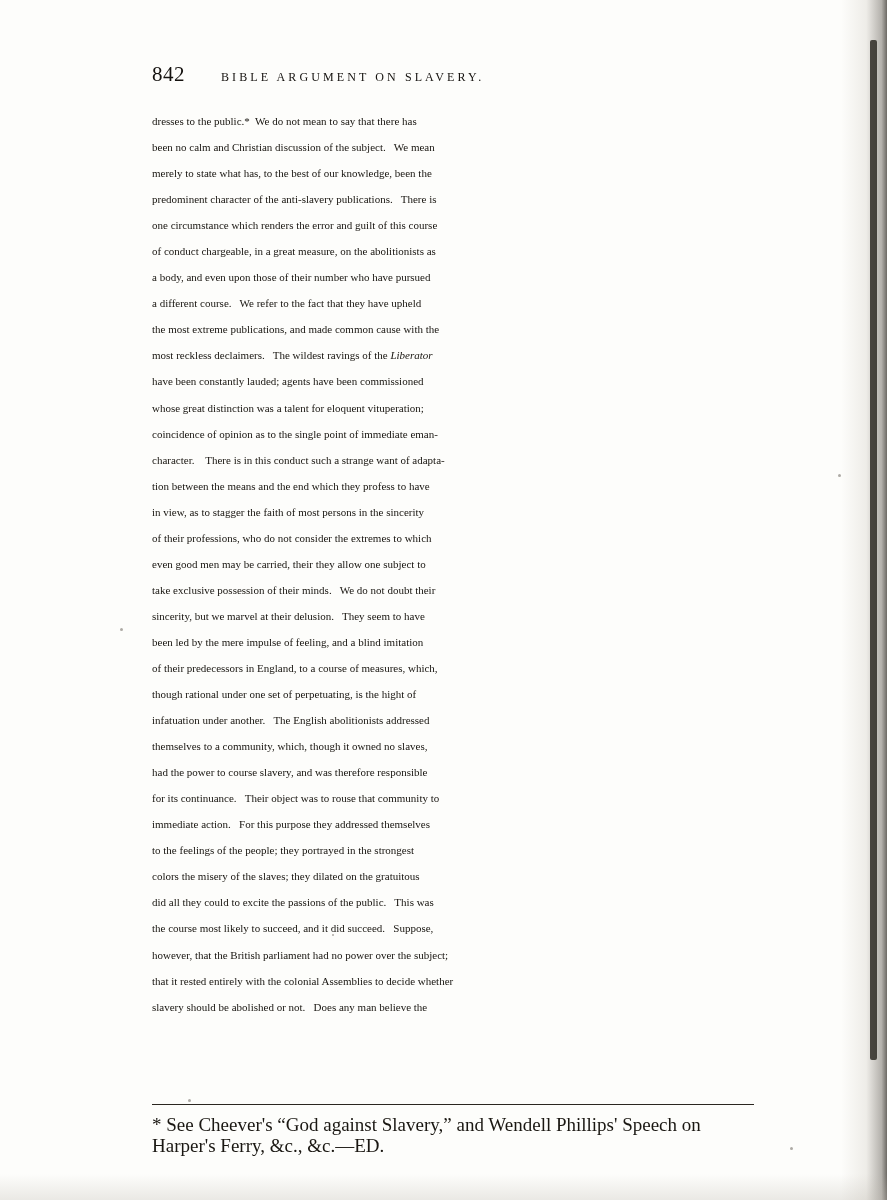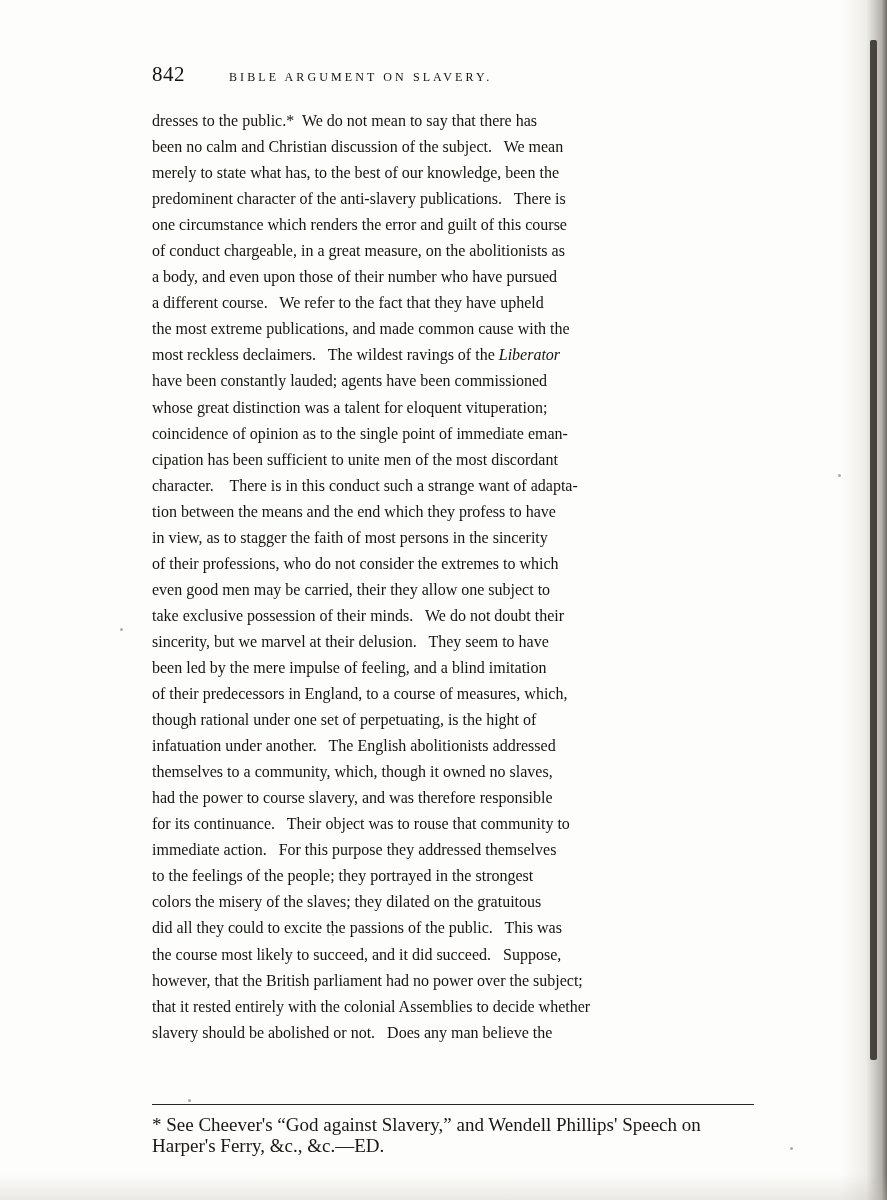--- a/index.html
+++ b/index.html
@@ -59,41 +59,40 @@
     border-radius: 50%;
   }
 
   .header {
     position: absolute;
     left: 152px;
     top: 62px;
     width: 600px;
     display: flex;
     align-items: baseline;
-    gap: 8px;
   }
   .page-number {
     font-size: 21px;
     letter-spacing: 0.5px;
     margin-right: 36px;
     font-family: "Liberation Serif", serif;
   }
   .running-head {
     font-size: 12px;
     letter-spacing: 3.1px;
     font-family: "Liberation Serif", serif;
     white-space: nowrap;
   }
 
   .body-text {
     position: absolute;
     left: 152px;
     top: 108px;
     width: 602px;
-    font-size: 16px;
+    font-size: 11px;
     line-height: 26.05px;
     text-align: justify;
     text-justify: inter-word;
     font-family: "Liberation Serif", serif;
     color: #17140f;
   }
   .body-text p {
     margin: 0;
   }
   .body-text .line {
@@ -182,23 +181,20 @@
           <span>most reckless declaimers.   The wildest ravings of the <span class="ital">Liberator</span></span>
         </span>
       <span class="line j">
           <span>have been constantly lauded; agents have been commissioned</span>
         </span>
       <span class="line j">
           <span>whose great distinction was a talent for eloquent vituperation;</span>
         </span>
       <span class="line j">
           <span>coincidence of opinion as to the single point of immediate eman-</span>
-        </span>
-      <span class="line j">
-          <span>cipation has been sufficient to unite men of the most discordant</span>
         </span>
       <span class="line j">
           <span>character.    There is in this conduct such a strange want of adapta-</span>
         </span>
       <span class="line j">
           <span>tion between the means and the end which they profess to have</span>
         </span>
       <span class="line j">
           <span>in view, as to stagger the faith of most persons in the sincerity</span>
         </span>

